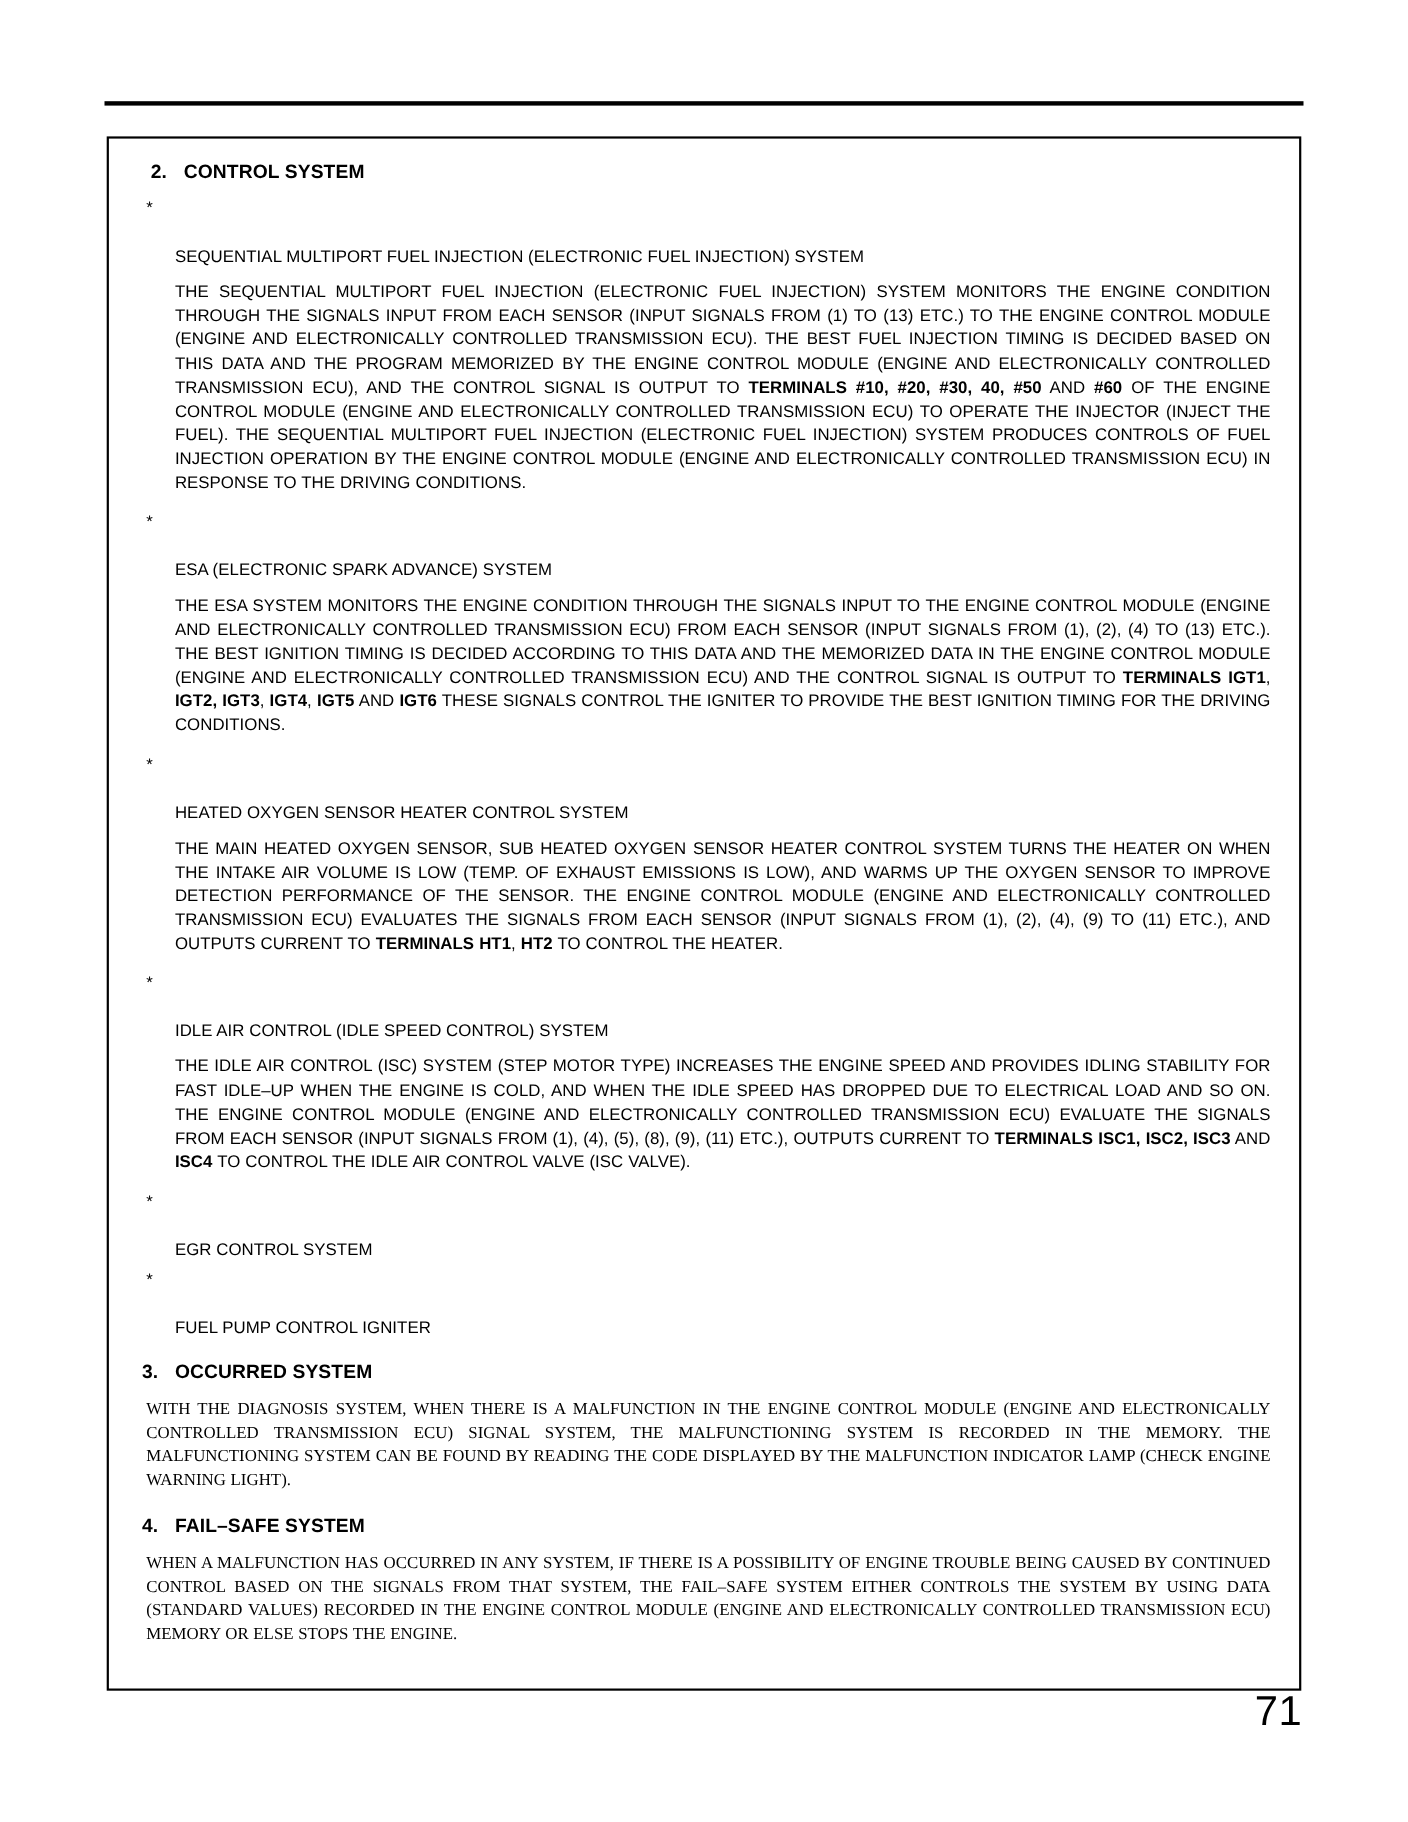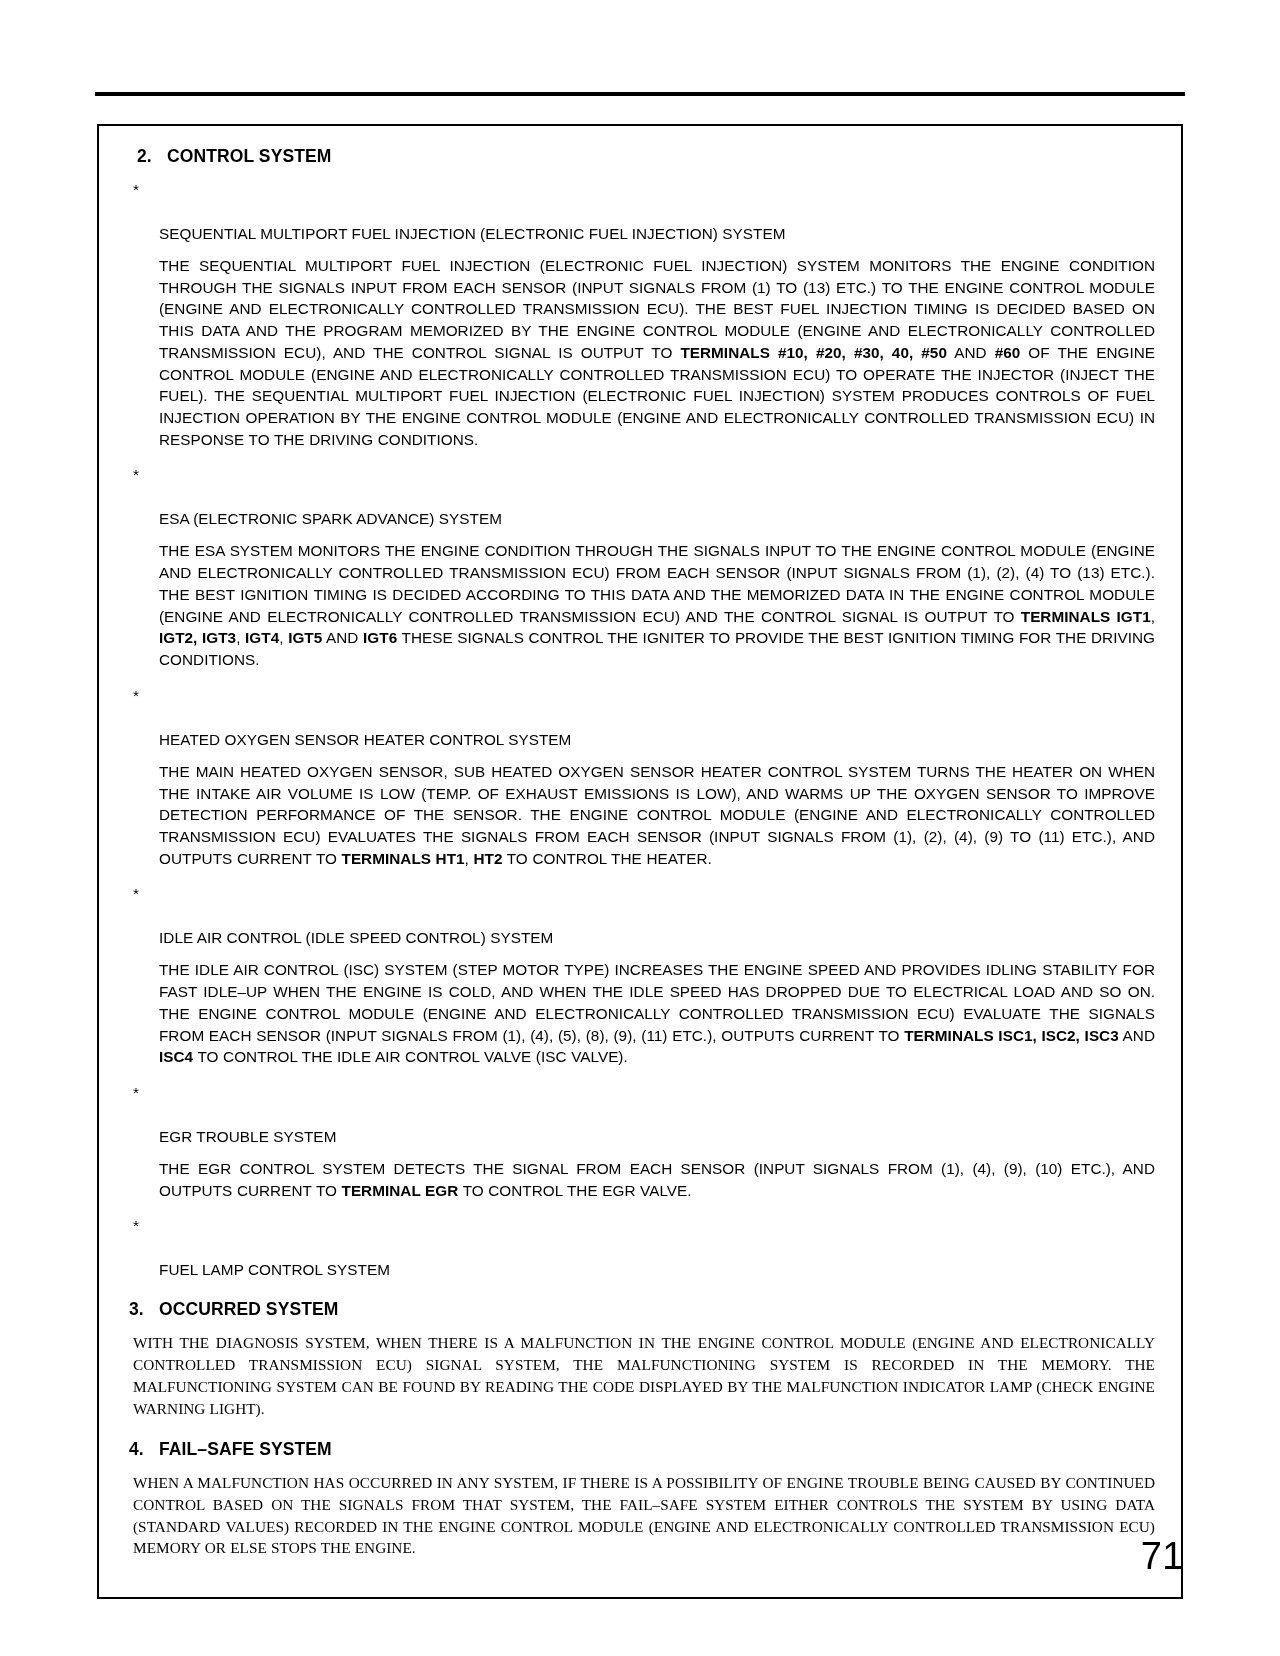--- a/index.html
+++ b/index.html
@@ -128,27 +128,26 @@
     <div class="para">THE MAIN HEATED OXYGEN SENSOR, SUB HEATED OXYGEN SENSOR HEATER CONTROL SYSTEM TURNS THE HEATER ON WHEN THE INTAKE AIR VOLUME IS LOW (TEMP. OF EXHAUST EMISSIONS IS LOW), AND WARMS UP THE OXYGEN SENSOR TO IMPROVE DETECTION PERFORMANCE OF THE SENSOR. THE ENGINE CONTROL MODULE (ENGINE AND ELECTRONICALLY CONTROLLED TRANSMISSION ECU) EVALUATES THE SIGNALS FROM EACH SENSOR (INPUT SIGNALS FROM (1), (2), (4), (9) TO (11) ETC.), AND OUTPUTS CURRENT TO <b>TERMINALS HT1</b>, <b>HT2</b> TO CONTROL THE HEATER.</div>
 
     <div class="bullet-line">
       <span class="star">*</span>
       <span class="btext">IDLE AIR CONTROL (IDLE SPEED CONTROL) SYSTEM</span>
     </div>
     <div class="para">THE IDLE AIR CONTROL (ISC) SYSTEM (STEP MOTOR TYPE) INCREASES THE ENGINE SPEED AND PROVIDES IDLING STABILITY FOR FAST IDLE–UP WHEN THE ENGINE IS COLD, AND WHEN THE IDLE SPEED HAS DROPPED DUE TO ELECTRICAL LOAD AND SO ON. THE ENGINE CONTROL MODULE (ENGINE AND ELECTRONICALLY CONTROLLED TRANSMISSION ECU) EVALUATE THE SIGNALS FROM EACH SENSOR (INPUT SIGNALS FROM (1), (4), (5), (8), (9), (11) ETC.), OUTPUTS CURRENT TO <b>TERMINALS ISC1, ISC2, ISC3</b> AND <b>ISC4</b> TO CONTROL THE IDLE AIR CONTROL VALVE (ISC VALVE).</div>
 
     <div class="bullet-line">
       <span class="star">*</span>
-      <span class="btext">EGR TROUBLE SYSTEM</span>
+      <span class="btext">EGR CONTROL SYSTEM</span>
     </div>
-    <div class="para">THE EGR CONTROL SYSTEM DETECTS THE SIGNAL FROM EACH SENSOR (INPUT SIGNALS FROM (1), (4), (9), (10) ETC.), AND OUTPUTS CURRENT TO <b>TERMINAL EGR</b> TO CONTROL THE EGR VALVE.</div>
 
     <div class="bullet-line">
       <span class="star">*</span>
-      <span class="btext">FUEL LAMP CONTROL SYSTEM</span>
+      <span class="btext">FUEL PUMP CONTROL IGNITER</span>
     </div>
 
     <div class="section-heading heading-3">
       <span class="num">3.</span>
       <span>OCCURRED SYSTEM</span>
     </div>
     <div class="para flush">WITH THE DIAGNOSIS SYSTEM, WHEN THERE IS A MALFUNCTION IN THE ENGINE CONTROL MODULE (ENGINE AND ELECTRONICALLY CONTROLLED TRANSMISSION ECU) SIGNAL SYSTEM, THE MALFUNCTIONING SYSTEM IS RECORDED IN THE MEMORY. THE MALFUNCTIONING SYSTEM CAN BE FOUND BY READING THE CODE DISPLAYED BY THE MALFUNCTION INDICATOR LAMP (CHECK ENGINE WARNING LIGHT).</div>
 
     <div class="section-heading heading-4">
       <span class="num">4.</span>

